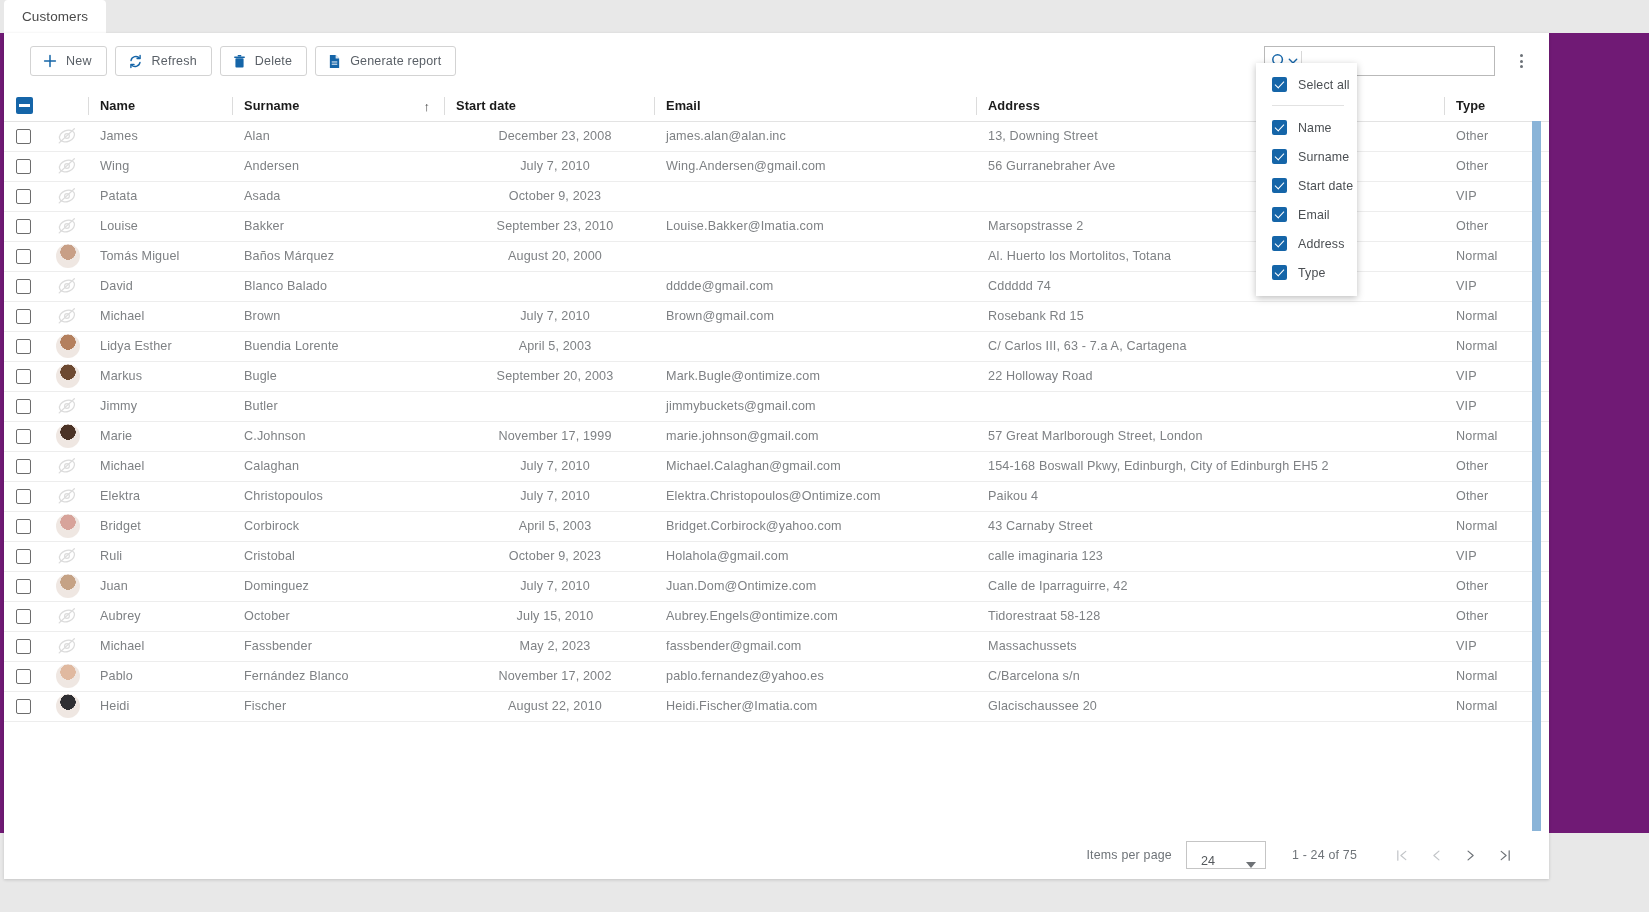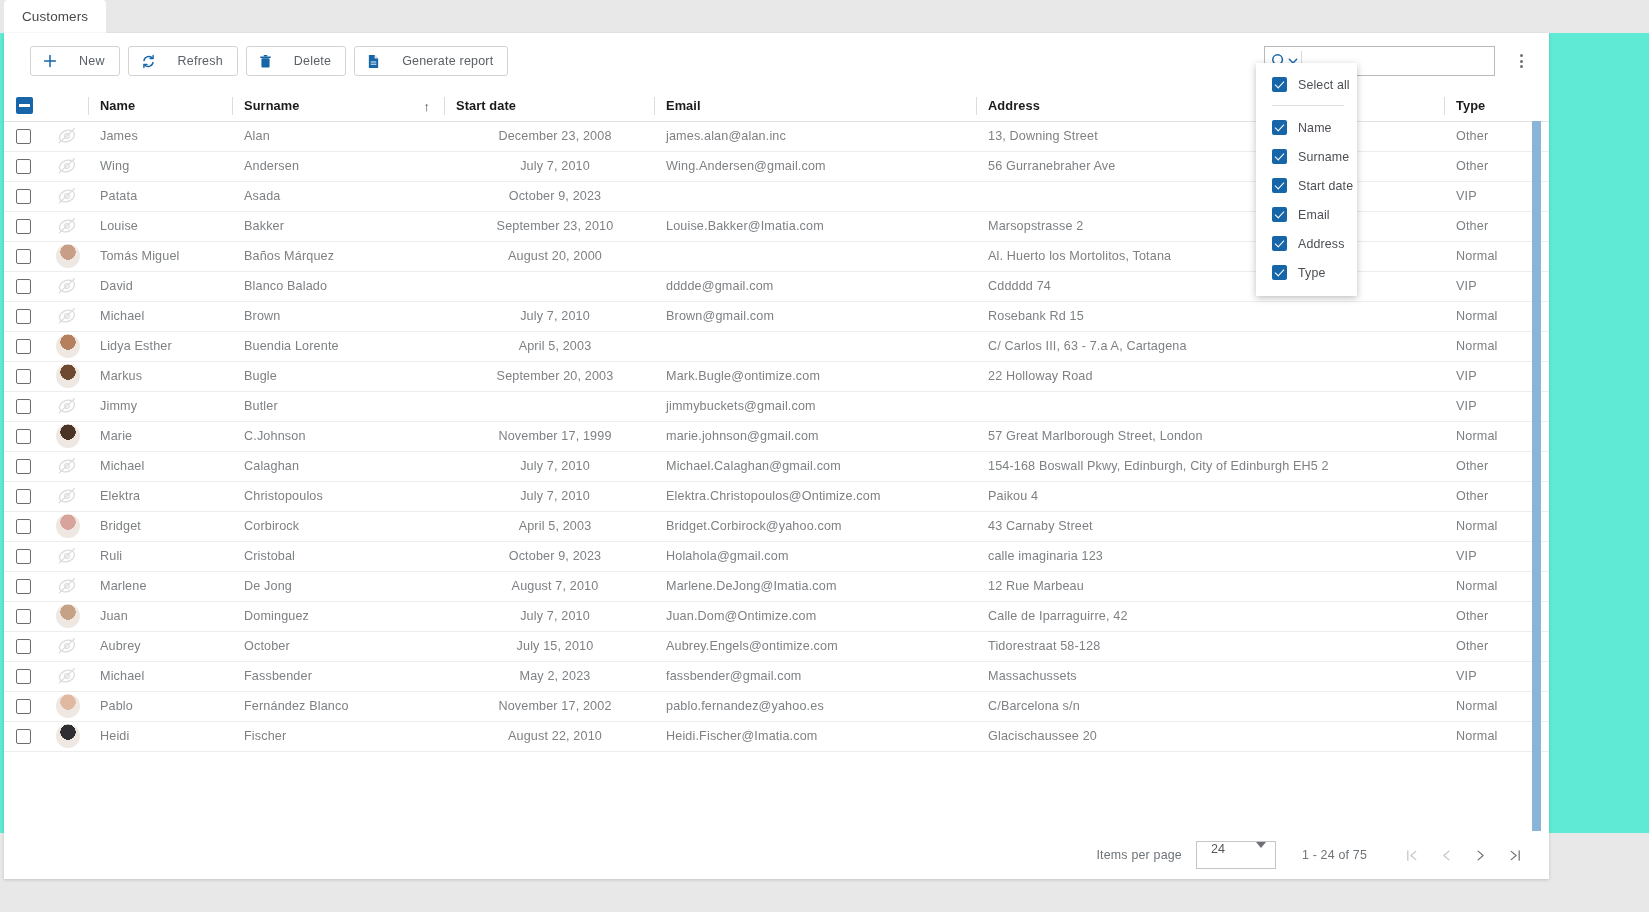--- a/index.html
+++ b/index.html
@@ -7,21 +7,21 @@
   html, body {
     margin: 0; padding: 0;
     width: 1649px; height: 912px;
     background: #e8e8e8;
     font-family: "Liberation Sans", sans-serif;
     overflow: hidden;
   }
   .app {
     position: relative;
     width: 1649px; height: 833px;
-    background: #5eead4;
+    background: #701a75;
   }
 
   
   .tabstrip {
     position: absolute; top: 0; left: 0;
     width: 1649px; height: 33px;
     background: #e8e8e8;
   }
   .tab {
     position: absolute; top: 0; left: 4px;
@@ -63,21 +63,21 @@
     border-radius: 3px;
     display: flex; align-items: center;
     gap: 9px;
     padding: 0 14px 0 12px;
     font-size: 12.5px;
     color: #5a6067;
     cursor: pointer;
     white-space: nowrap;
   }
   .tb-btn .ic { display:flex; align-items:center; color:#1565a8; }
-  .tb-btn .lbl { letter-spacing:.2px;margin-left:13px; }
+  .tb-btn .lbl { letter-spacing:.2px; }
 
   
   .searchwrap {
     position: absolute; right: 54px; top: 0;
     width: 231px; height: 30px;
     border: 1px solid #b9b9b9;
     background: #fff;
     display: flex; align-items: center;
   }
   .searchwrap .sicon {
@@ -208,29 +208,29 @@
     width: 9px; height: 715px;
     background: #8ab4d8;
     border-radius: 0;
   }
 
   
   .paginator {
     position: absolute;
     bottom: 0; left: 0; width: 1545px; height: 48px;
     display: flex; align-items: center; justify-content: flex-end;
-    padding-right: 18px;
+    padding-right: 28px;
     gap: 0;
     background: #fff;
   }
   .ipp-label { font-size: 12.4px; color: #6e7378; margin-right: 14px; letter-spacing:.2px;}
   .ipp-select {
     width: 80px; height: 28px;
     border: 1px solid #c5c5c5;
-    display: flex; align-items: flex-start; justify-content: space-between;
+    display: flex; align-items: flex-end; justify-content: space-between;
     padding: 0 9px 0 14px;
     font-size: 12.6px; color: #55595d;
     cursor: pointer; margin-right: 26px;
   }
   .ipp-select .caret {
     width: 0; height: 0;
     border-left: 5px solid transparent;
     border-right: 5px solid transparent;
     border-top: 6px solid #6d7175;
   }
@@ -633,36 +633,20 @@
               <td>Ruli</td>
               <td class="c-sur">Cristobal</td>
               <td class="c-date">October 9, 2023</td>
               <td>Holahola@gmail.com</td>
               <td>calle imaginaria 123</td>
               <td>VIP</td>
             </tr>
             <tr>
               <td><span class="cb"></span></td>
               <td>
-                <span class="noimg"><svg width="22" height="22" viewBox="0 0 24 24">
-                    <ellipse cx="12" cy="12" rx="8.5" ry="6" fill="none" stroke="#8a8a8a" stroke-width="1.4" transform="rotate(-22 12 12)"></ellipse>
-                    <circle cx="12" cy="12" r="2.6" fill="none" stroke="#8a8a8a" stroke-width="1.3"></circle>
-                    <path d="M3.5 19.5L20 4" stroke="#8a8a8a" stroke-width="1.4" stroke-linecap="round"></path>
-                  </svg></span>
-              </td>
-              <td>Marlene</td>
-              <td class="c-sur">De Jong</td>
-              <td class="c-date">August 7, 2010</td>
-              <td>Marlene.DeJong@Imatia.com</td>
-              <td>12 Rue Marbeau</td>
-              <td>Normal</td>
-            </tr>
-            <tr>
-              <td><span class="cb"></span></td>
-              <td>
                 <span class="avatar">
                   <span style="background: radial-gradient(circle at 50% 34%, rgb(197, 162, 133) 0px, rgb(197, 162, 133) 38%, rgb(239, 231, 226) 39%, rgb(239, 231, 226) 100%);"></span>
                 </span>
               </td>
               <td>Juan</td>
               <td class="c-sur">Dominguez</td>
               <td class="c-date">July 7, 2010</td>
               <td>Juan.Dom@Ontimize.com</td>
               <td>Calle de Iparraguirre, 42</td>
               <td>Other</td>

